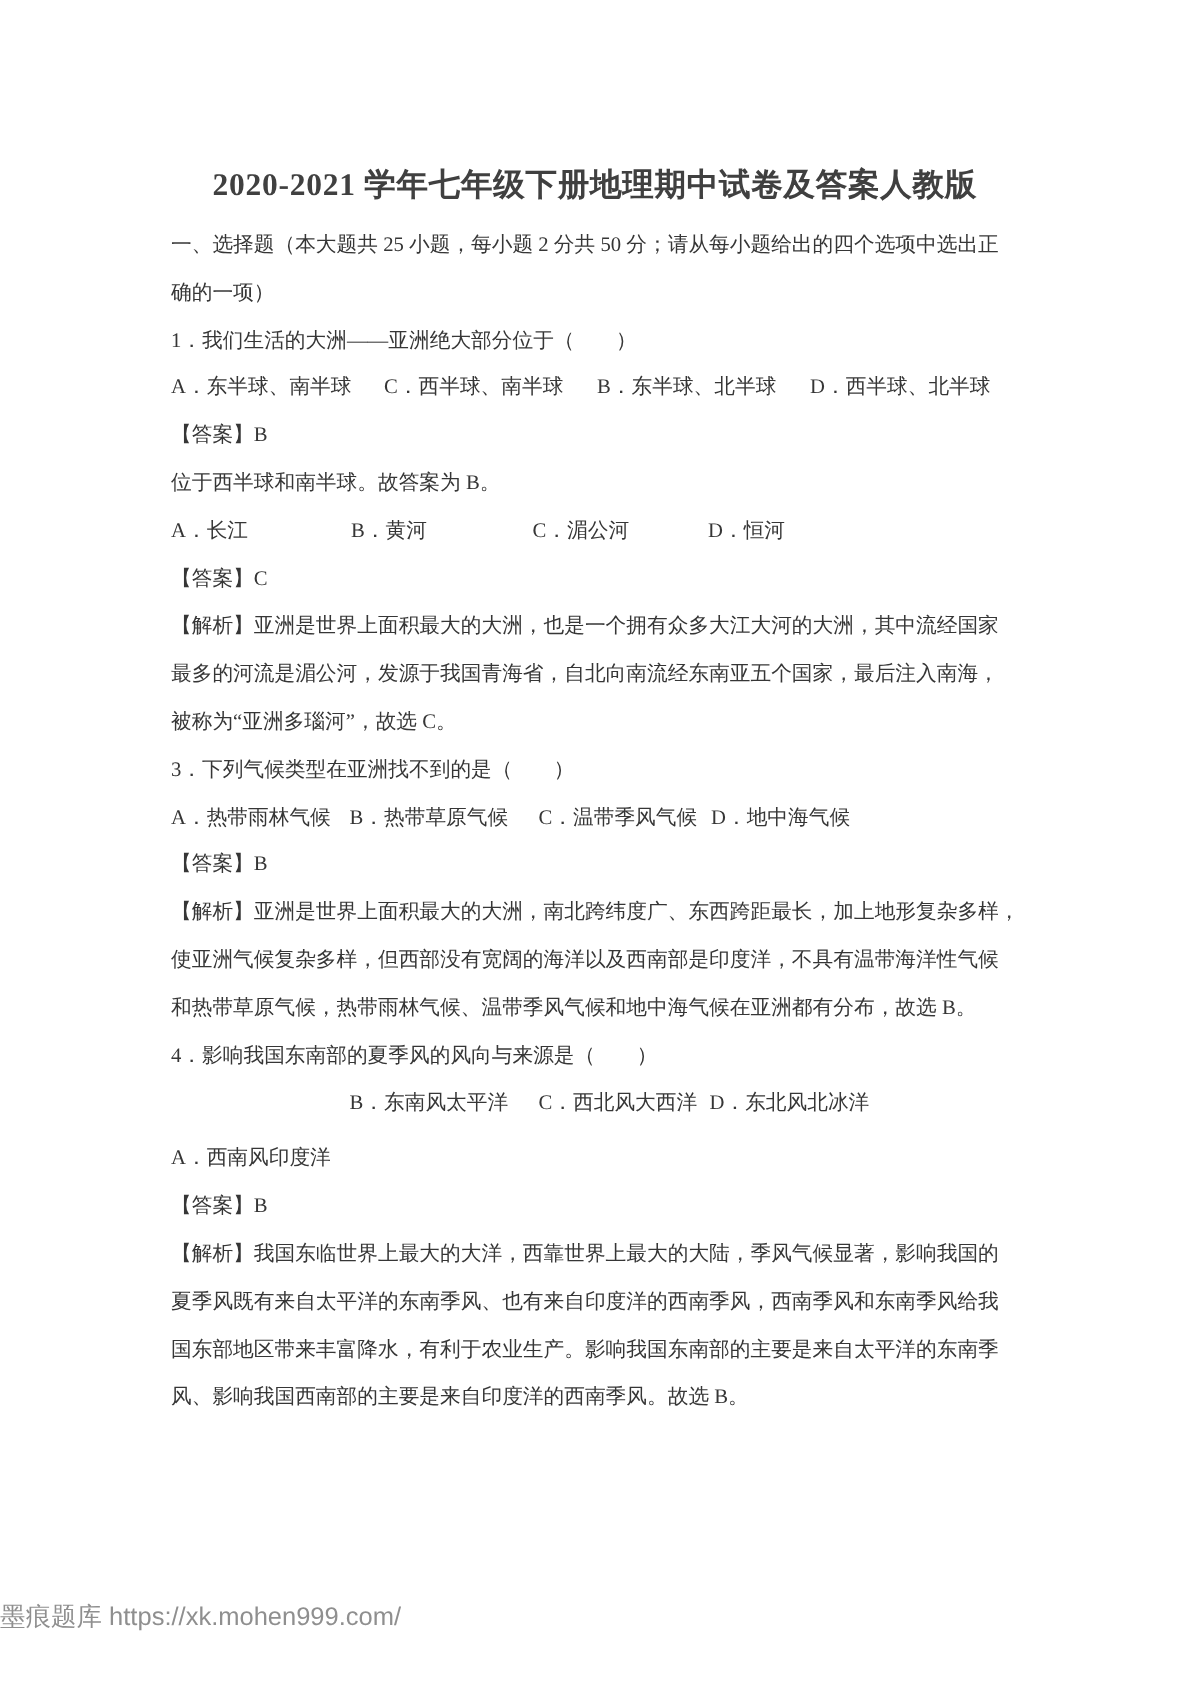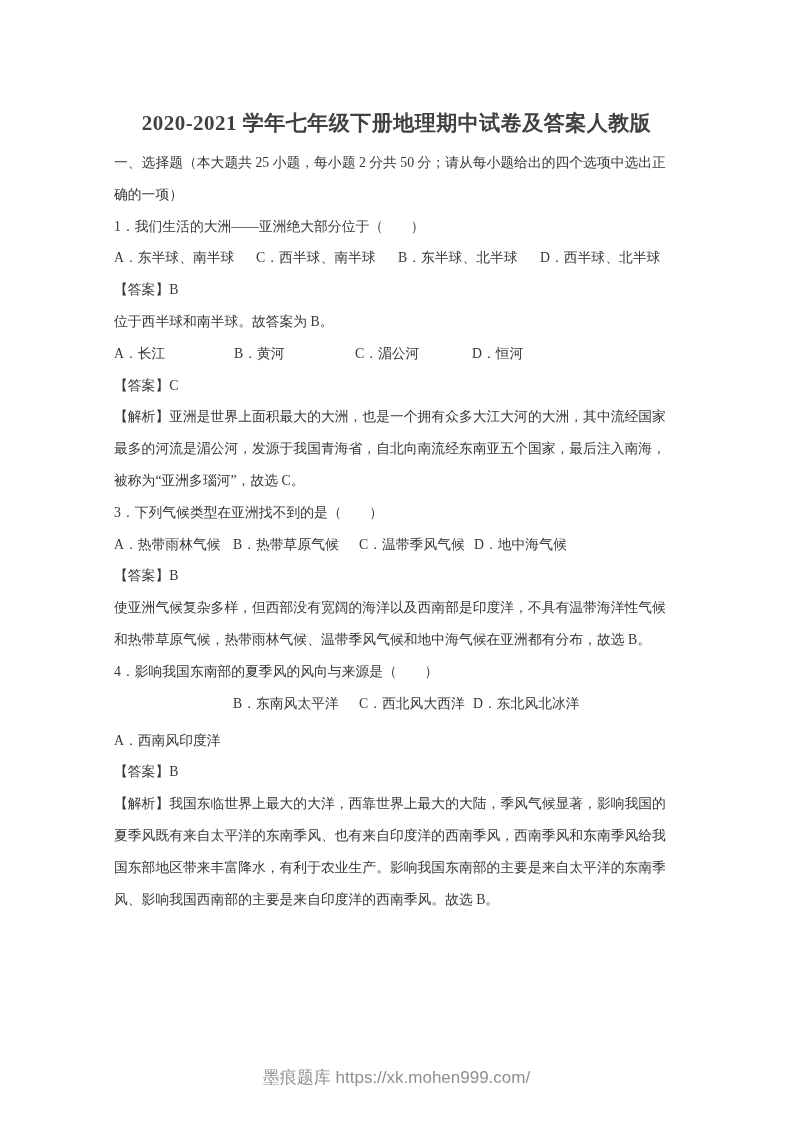--- a/index.html
+++ b/index.html
@@ -24,21 +24,20 @@
   }
   .content p { margin:0; padding:0; white-space:nowrap; }
   .opts { display:flex; flex-wrap:nowrap; }
   .opt { flex:0 0 auto; white-space:nowrap; }
   .opts-q1 .opt1, .opts-q1 .opt2, .opts-q1 .opt3 { width:142px; }
   .opts-q2 .opt1 { width:120px; } .opts-q2 .opt2 { width:121px; } .opts-q2 .opt3 { width:117px; }
   .opts-q3 .opt1 { width:119px; } .opts-q3 .opt2 { width:126px; } .opts-q3 .opt3 { width:115px; }
   .opts-q4 .opt1 { width:119px;margin-top:37px; } .opts-q4 .opt2 { width:126px;font-family:Liberation Serif, serif; } .opts-q4 .opt3 { width:114px; }
   .footer {
     position:absolute; top:1066px; left:0; width:793px;
-    text-align:center;
     font-family:"Liberation Sans","DejaVu Sans",sans-serif;
     font-size:17px; color:#8f8f8f; line-height:24px;
   }
   .footer a { color:#8f8f8f; text-decoration:none; }
 </style>
 </head>
 <body>
 
 <div class="page">
 
@@ -71,20 +70,21 @@
     <p>被称为“亚洲多瑙河”，故选 C。</p>
 
     <p>3．下列气候类型在亚洲找不到的是（　　）</p>
     <div class="opts opts-q3">
       <span class="opt opt1">A．热带雨林气候</span>
       <span class="opt opt2">B．热带草原气候</span>
       <span class="opt opt3">C．温带季风气候</span>
       <span class="opt opt4">D．地中海气候</span>
     </div>
     <p><span>【答案】</span><span>B</span></p>
+    <p>【解析】亚洲是世界上面积最大的大洲，南北跨纬度广、东西跨距最长，加上地形复杂多样，</p>
     <p>使亚洲气候复杂多样，但西部没有宽阔的海洋以及西南部是印度洋，不具有温带海洋性气候</p>
     <p>和热带草原气候，热带雨林气候、温带季风气候和地中海气候在亚洲都有分布，故选 B。</p>
 
     <p>4．影响我国东南部的夏季风的风向与来源是（　　）</p>
     <div class="opts opts-q4">
       <span class="opt opt1">A．西南风印度洋</span>
       <span class="opt opt2">B．东南风太平洋</span>
       <span class="opt opt3">C．西北风大西洋</span>
       <span class="opt opt4">D．东北风北冰洋</span>
     </div>

